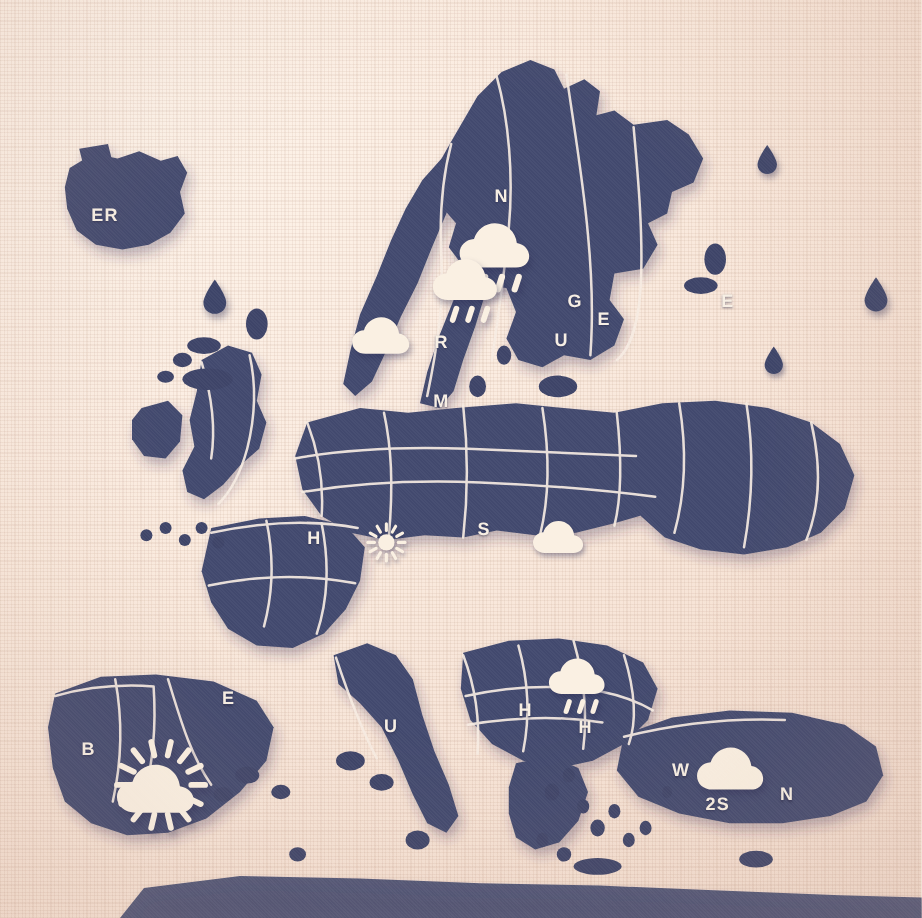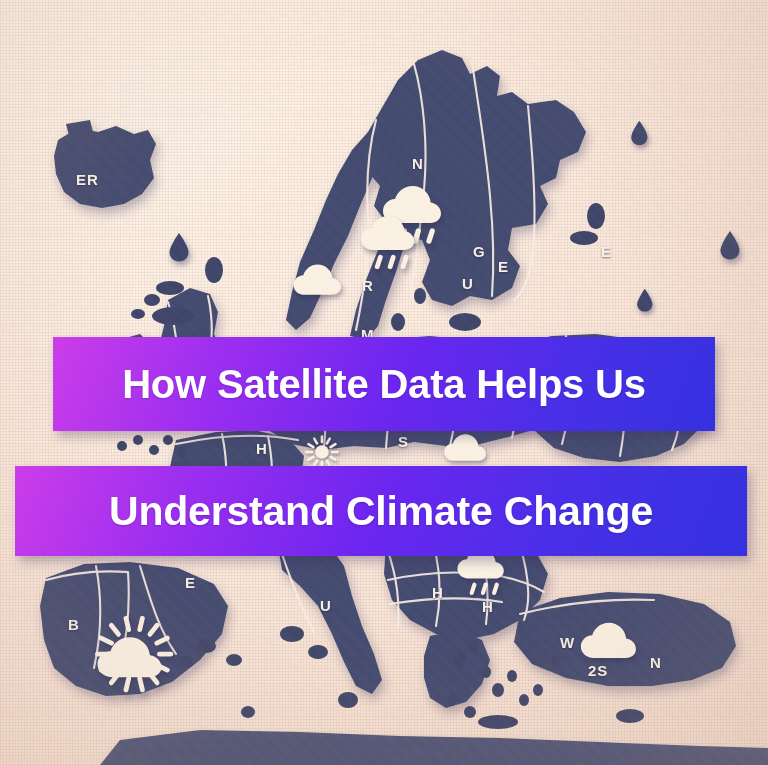--- a/index.html
+++ b/index.html
@@ -344,20 +344,14 @@
       <span class="mlabel" style="left: 432px; top: 584px;">H</span>
       <span class="mlabel" style="left: 482px; top: 598px;">H</span>
       <span class="mlabel" style="left: 560px; top: 634px;">W</span>
       <span class="mlabel" style="left: 588px; top: 662px;">2S</span>
       <span class="mlabel" style="left: 650px; top: 654px;">N</span>
     </div>
 
   <div class="grain"></div>
   <div class="paper-vig"></div>
 
-  <div class="banner" id="banner1">
-    <span class="btext">How Satellite Data Helps Us</span>
-  </div>
-  <div class="banner" id="banner2">
-    <span class="btext">Understand Climate Change</span>
-  </div>
 
 </div>
 
 </body></html>

